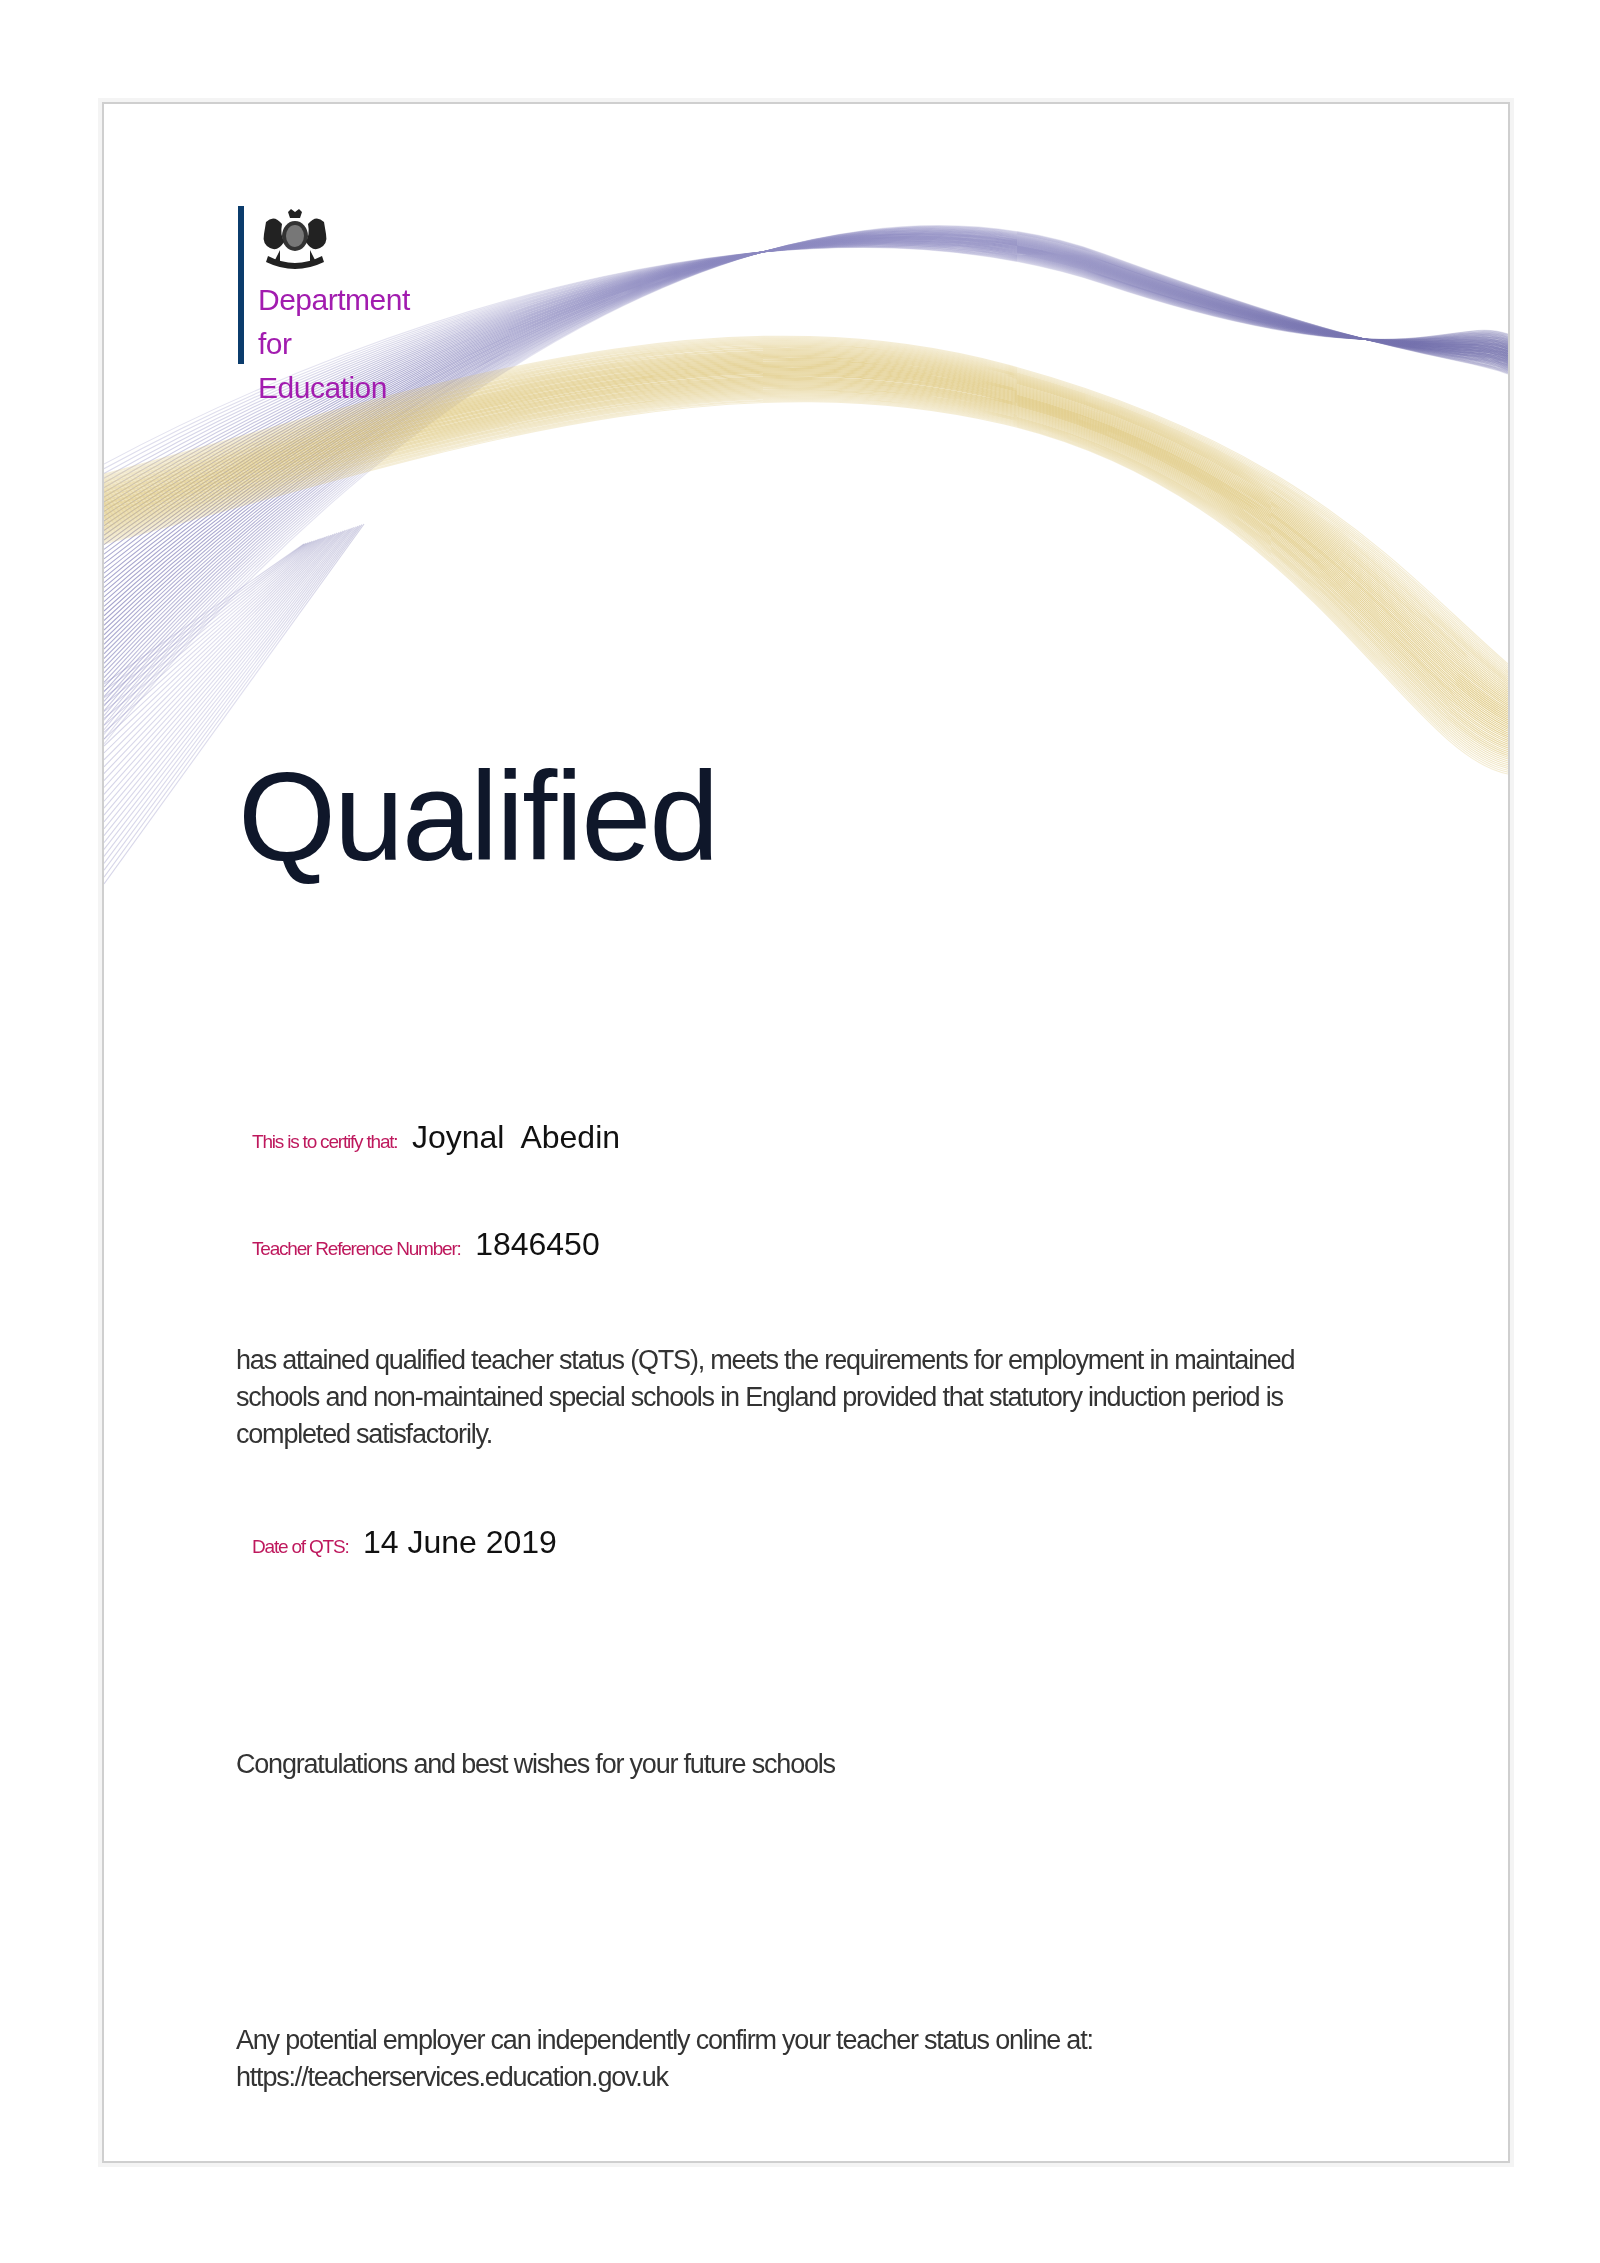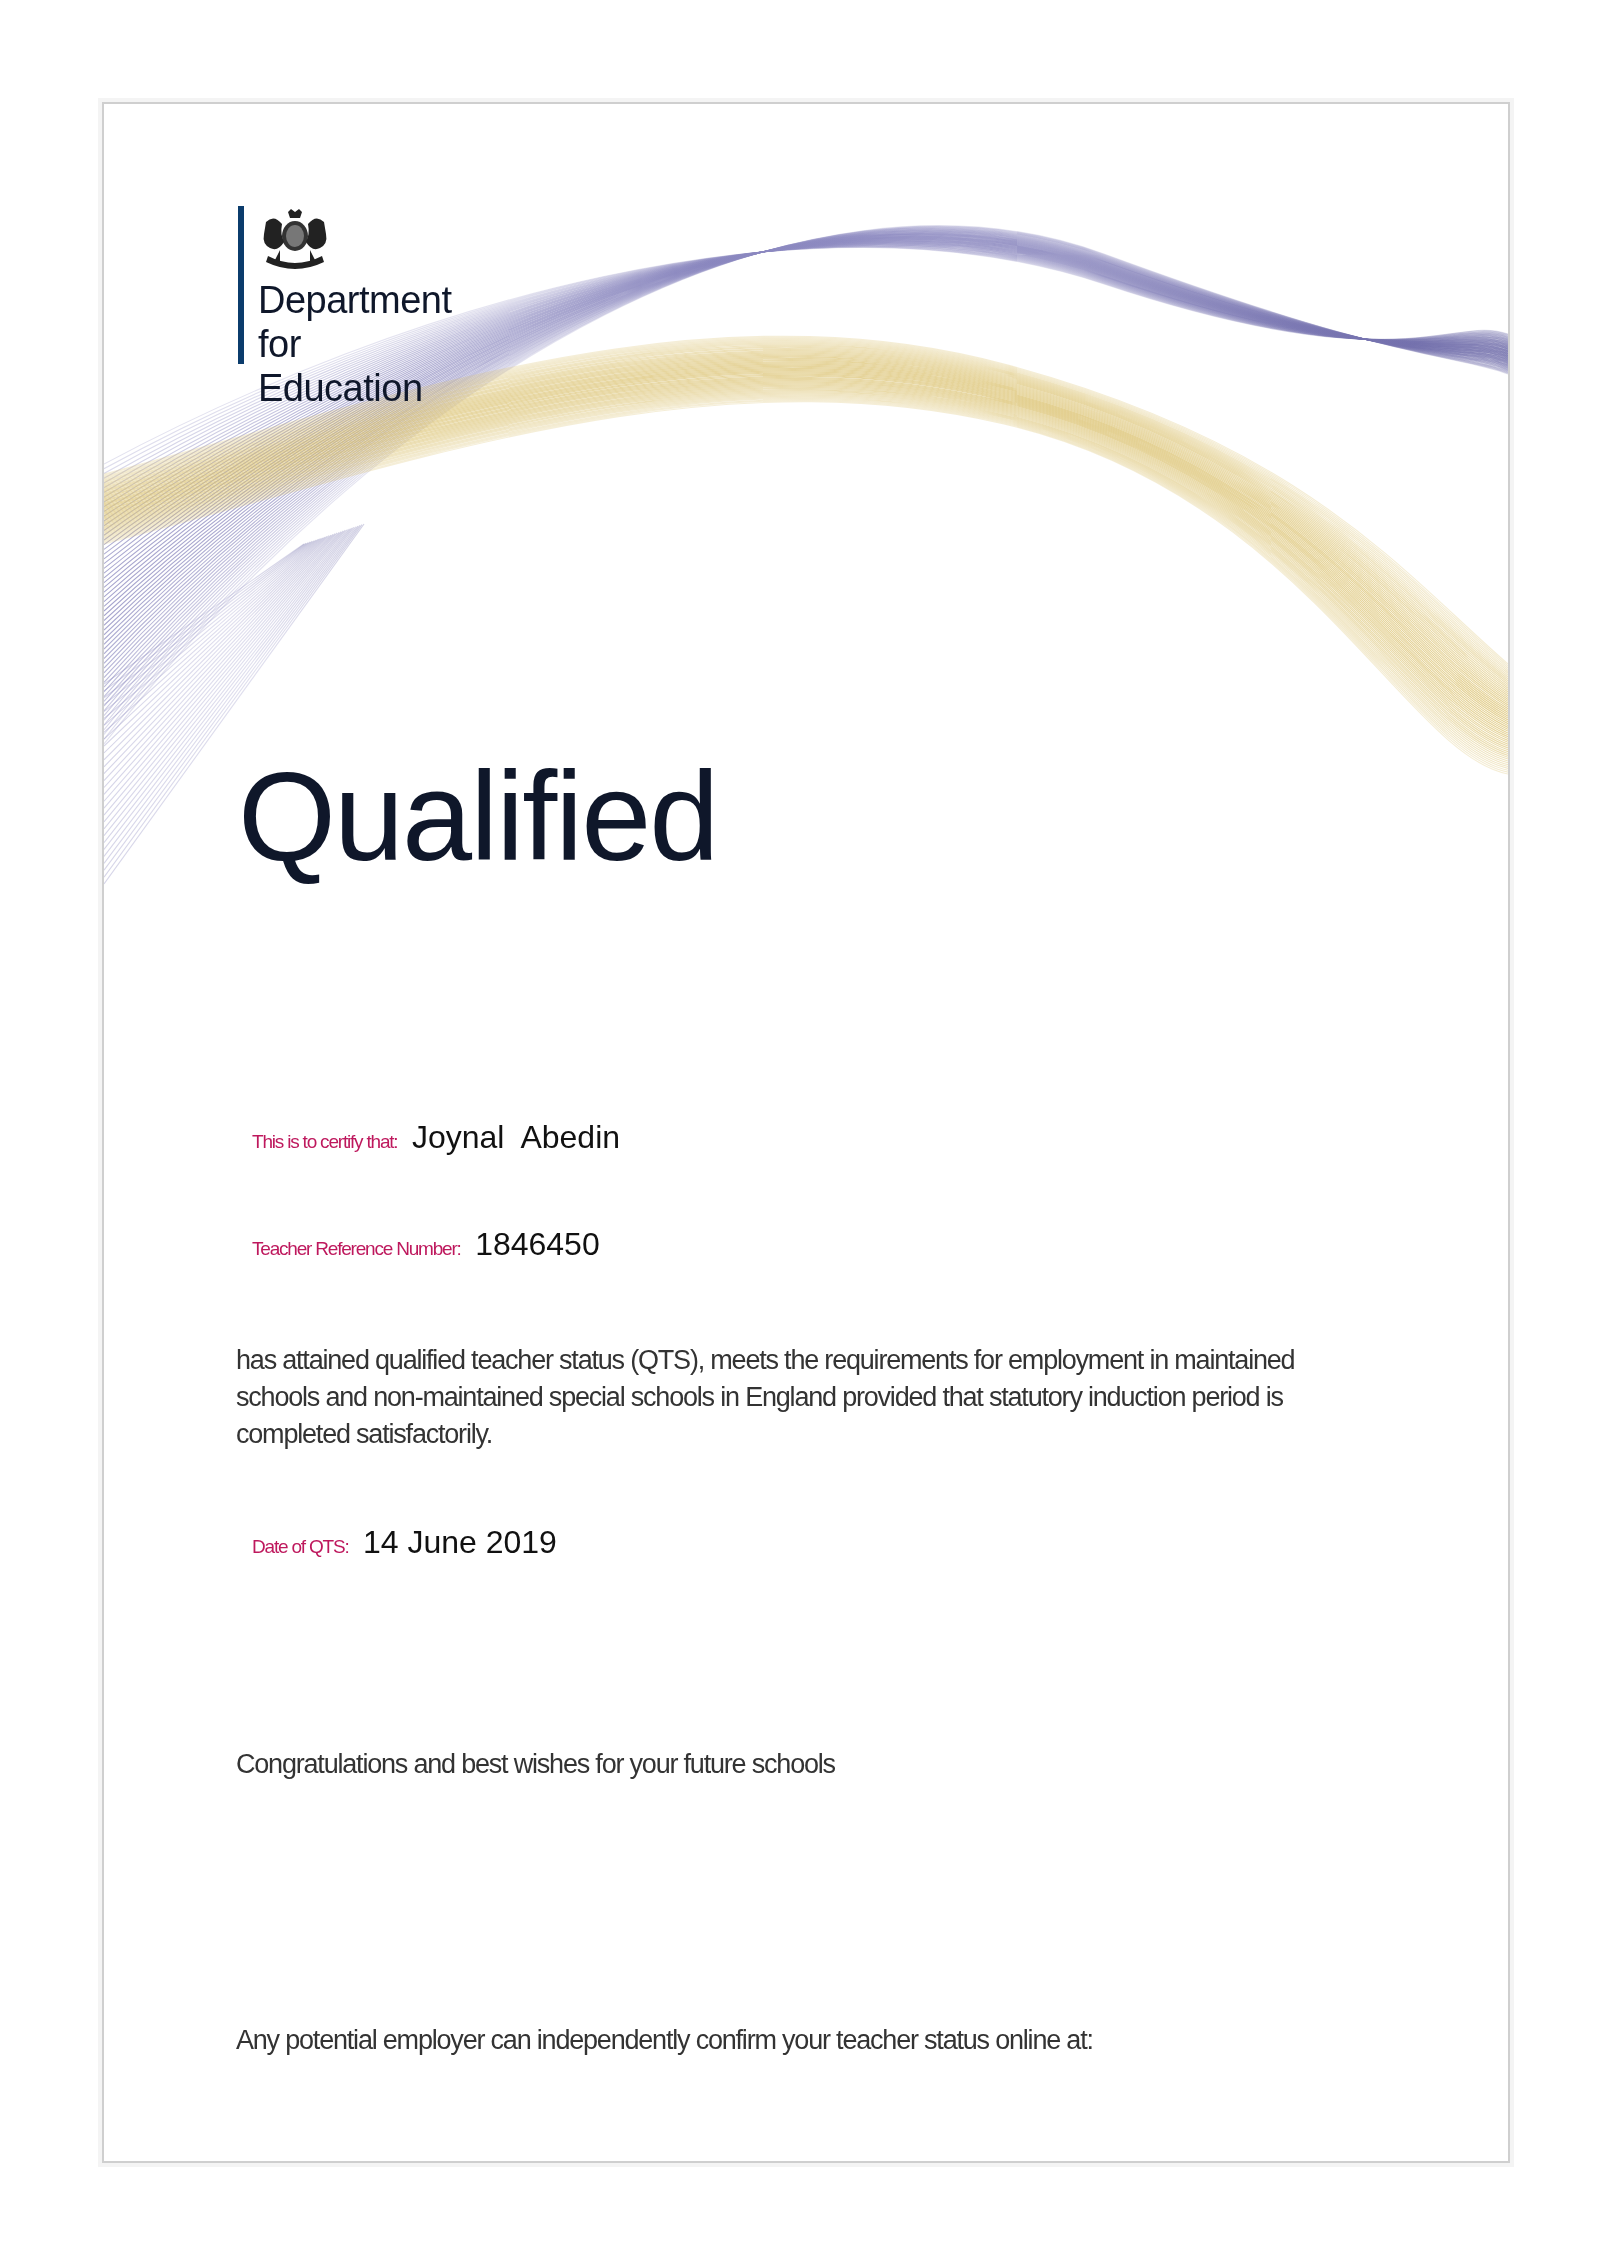--- a/index.html
+++ b/index.html
@@ -5,21 +5,21 @@
     html, body { margin: 0; padding: 0; background: #ffffff; }
     body { width: 1600px; height: 2263px; position: relative; overflow: hidden; font-family: "Liberation Sans", sans-serif; }
     .page-frame {
       position: absolute; left: 102px; top: 102px; width: 1404px; height: 2057px;
       border: 2px solid #cfcfcf; box-shadow: 0 0 0 4px #f4f4f4; background: #ffffff; overflow: hidden;
     }
     .waves { position: absolute; left: 0; top: 0; width: 1404px; height: 1100px; }
     .logo { position: absolute; left: 134px; top: 102px; }
     .logo-bar { position: absolute; left: 0; top: 0; width: 6px; height: 158px; background: #0b3c6c; }
     .crest { position: absolute; left: 20px; top: 2px; width: 74px; height: 66px; }
-    .dept-name { position: absolute; left: 20px; top: 72px; font-size: 38px; line-height: 44px; color: #0f172a; letter-spacing: -0.5px; white-space: pre-line; }
+    .dept-name { position: absolute; left: 20px; top: 72px; font-size: 30px; line-height: 44px; color: #a21caf; letter-spacing: -0.5px; white-space: pre-line; }
     .title { position: absolute; left: 134px; top: 650px; font-size: 126px; line-height: 126px; color: #0f172a; letter-spacing: -2px; }
     .row { position: absolute; left: 148px; color: #222; }
     .label { font-size: 19px; letter-spacing: -1.2px; color: #be185d; }
     .value { font-size: 32px; color: #111; margin-left: 10px; margin-top: 8px; }
     .para { position: absolute; left: 132px; width: 1130px; font-size: 27px; line-height: 37px; letter-spacing: -1.2px; color: #333; }
   </style>
 </head>
 <body>
 
 <div class="page-frame">
@@ -227,14 +227,15 @@
 
   <div class="row" style="top:1420px;">
     <span class="label">Date of QTS:</span>
     <span class="value">14 June 2019</span>
   </div>
 
   <div class="para" style="top:1642px;">Congratulations and best wishes for your future schools</div>
 
   <div class="para" style="top:1918px;">
     <div>Any potential employer can independently confirm your teacher status online at:</div>
+    <div>https://teacherservices.education.gov.uk</div>
   </div>
 </div>
 
 </body></html>

